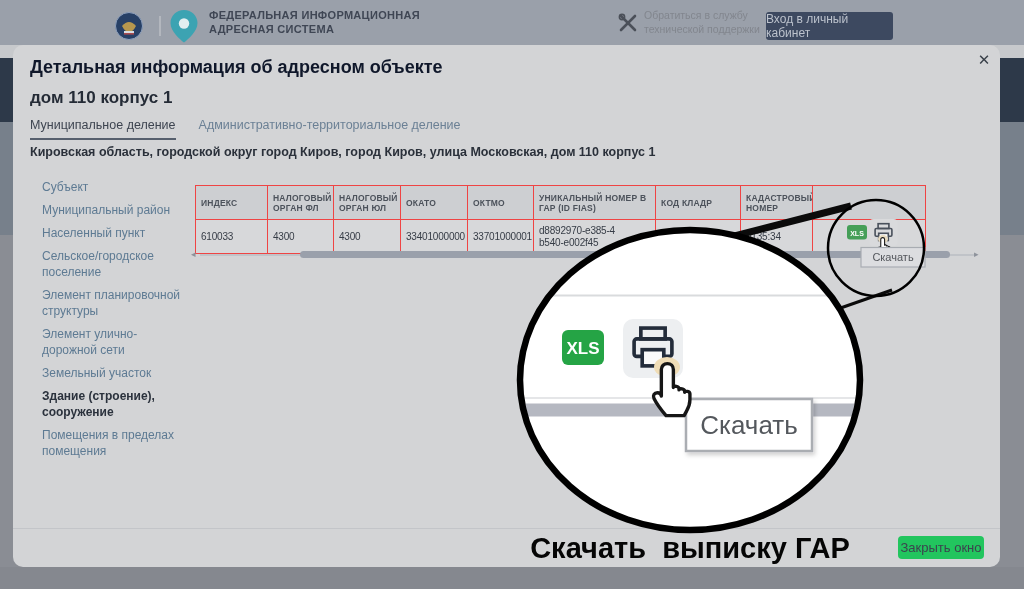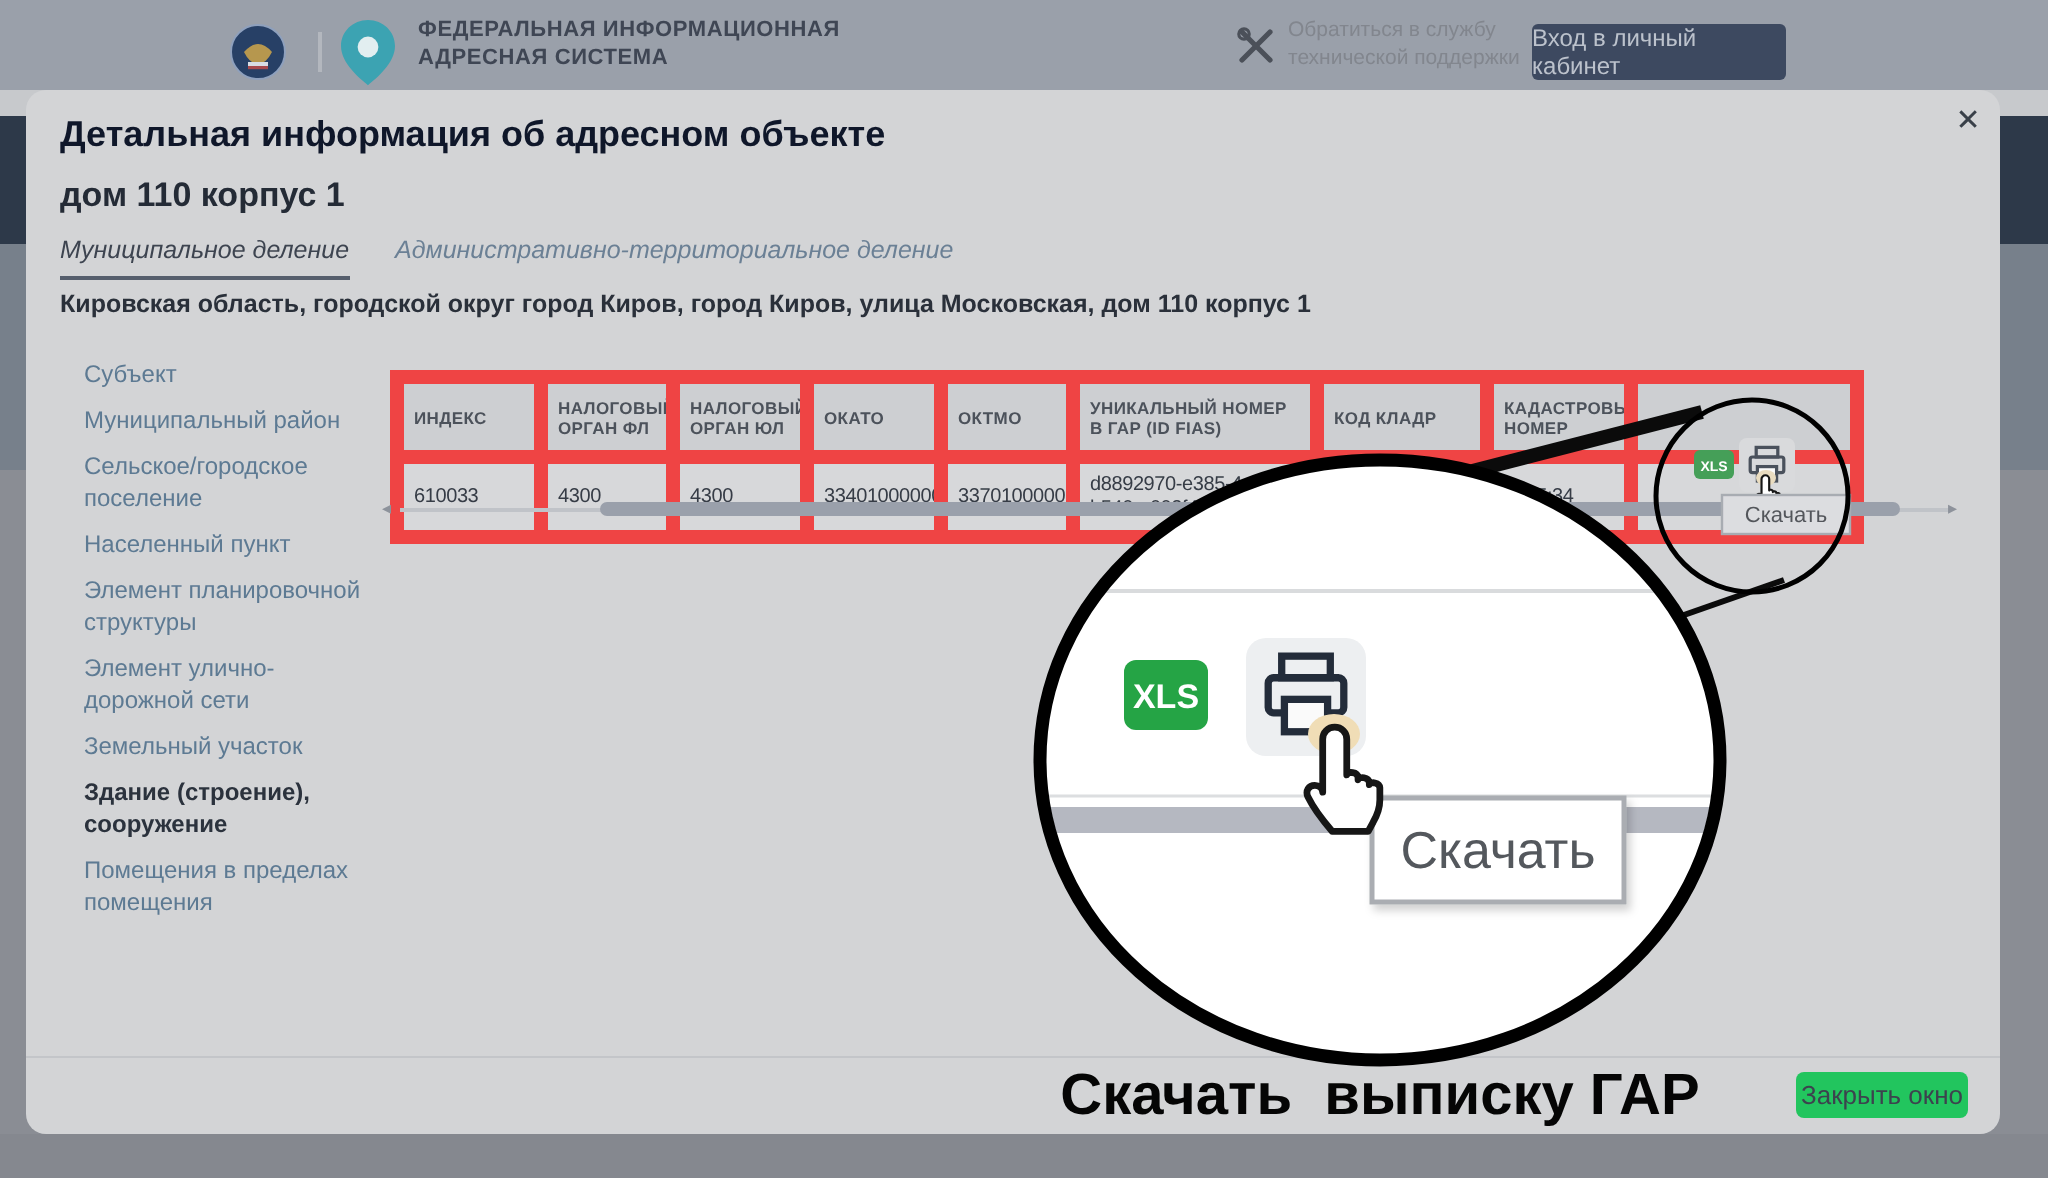--- a/index.html
+++ b/index.html
@@ -20,33 +20,33 @@
   .login-btn{left:766px;top:12px;width:127px;height:28px;background:#3d4960;border-radius:3px;
              color:#bcc2cc;font-size:12px;display:flex;align-items:center;justify-content:center;cursor:pointer;}
   .logo-divider{left:159px;top:16px;width:1.5px;height:20px;background:#b3b7be;}
 
   
   .modal{left:13px;top:45px;width:987px;height:522px;background:#d3d4d6;border-radius:10px;}
   .modal-title{left:17px;top:12px;font-size:18px;font-weight:bold;color:#0f172a;}
   .close-x{left:960px;top:4px;width:22px;height:22px;font-size:15px;color:#394049;
            display:flex;align-items:center;justify-content:center;cursor:pointer;}
   .obj-title{left:17px;top:43px;font-size:17px;font-weight:bold;color:#242b36;}
-  .tabs{left:17px;top:73px;display:flex;gap:23px;font-size:12.5px;font-style:italic;}
+  .tabs{left:17px;top:73px;display:flex;gap:23px;font-size:12.5px;}
   .tab{position:relative;padding-bottom:8px;cursor:pointer;color:#6b8095;}
   .tab.active{color:#3d4450;}
   .tab.active::after{content:"";position:absolute;left:0;right:0;bottom:0;height:2.5px;background:#565f6d;}
   .addr{left:17px;top:100px;font-size:12.5px;font-weight:bold;color:#2a303a;width:900px;}
 
   .side{left:17px;top:134px;width:154px;list-style:none;margin:0;padding:0;}
   .side li{font-size:12px;line-height:16px;color:#5d7a93;margin-bottom:7px;cursor:pointer;margin-left:12px;}
   .side li.active{color:#2b323d;font-weight:bold;}
 
   .table-wrap{left:182px;top:140px;}
   table.dtable{border-collapse:collapse;table-layout:fixed;width:730px;}
-  .dtable th,.dtable td{border:7px solid #ef4444;overflow:hidden;}
+  .dtable th,.dtable td{border:1px solid #ef4444;overflow:hidden;}
   .dtable th{height:27px;background:#cdcfd2;font-size:8.5px;line-height:10px;font-weight:bold;
              color:#4c525b;text-align:left;padding:3px 5px;vertical-align:middle;letter-spacing:.2px;}
   .dtable td{height:33px;background:#d7d8da;font-size:10px;color:#363c46;padding:0 5px;
              vertical-align:middle;letter-spacing:-.2px;}
   .gar-line{white-space:nowrap;line-height:12px;}
 
   .scroll-arrow{font-size:9px;color:#8d929b;cursor:pointer;line-height:9px;}
   .scroll-track{left:187px;top:209px;width:775px;height:1.5px;background:#c0c3c8;}
   .scroll-thumb{left:287px;top:206px;width:650px;height:7px;border-radius:4px;background:#9aa0ab;cursor:pointer;}
 
@@ -109,22 +109,22 @@
     <div class="abs tabs" data-interactable="false">
       <div class="tab active" data-interactable="true">Муниципальное деление</div>
       <div class="tab" data-interactable="true">Административно-территориальное деление</div>
     </div>
 
     <div class="abs addr" data-interactable="false">Кировская область, городской округ город Киров, город Киров, улица Московская, дом 110 корпус 1</div>
 
     <ul class="abs side" data-interactable="false">
       <li data-interactable="true">Субъект</li>
       <li data-interactable="true">Муниципальный район</li>
+      <li data-interactable="true">Населенный пункт</li>
       <li data-interactable="true">Сельское/городское поселение</li>
-      <li data-interactable="true">Населенный пункт</li>
       <li data-interactable="true">Элемент планировочной структуры</li>
       <li data-interactable="true">Элемент улично-дорожной сети</li>
       <li data-interactable="true">Земельный участок</li>
       <li class="active" data-interactable="true">Здание (строение), сооружение</li>
       <li data-interactable="true">Помещения в пределах помещения</li>
     </ul>
 
     <div class="abs table-wrap" data-interactable="false">
       <table class="dtable">
         <colgroup>

